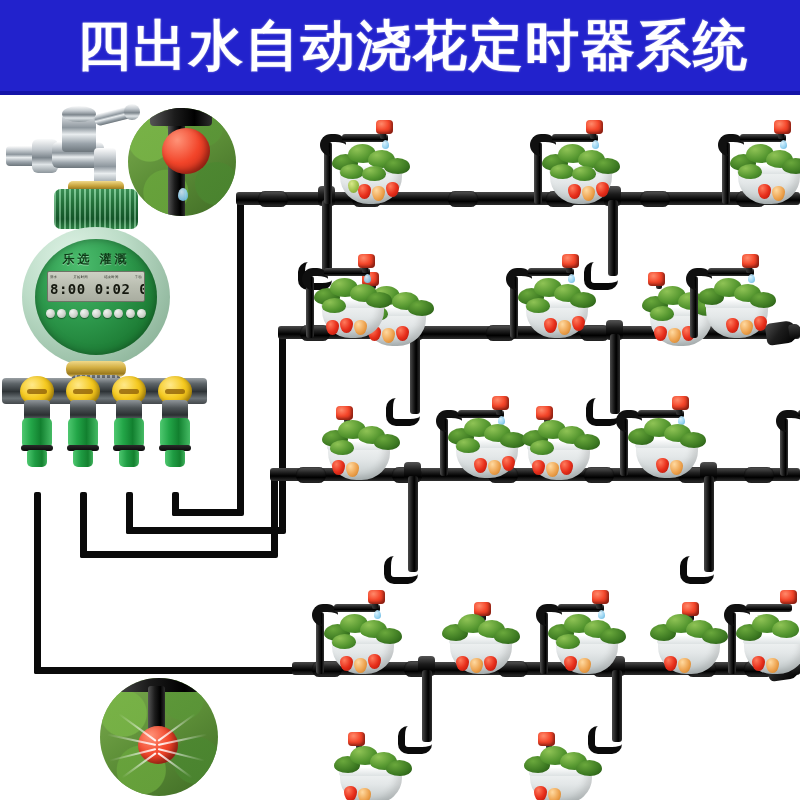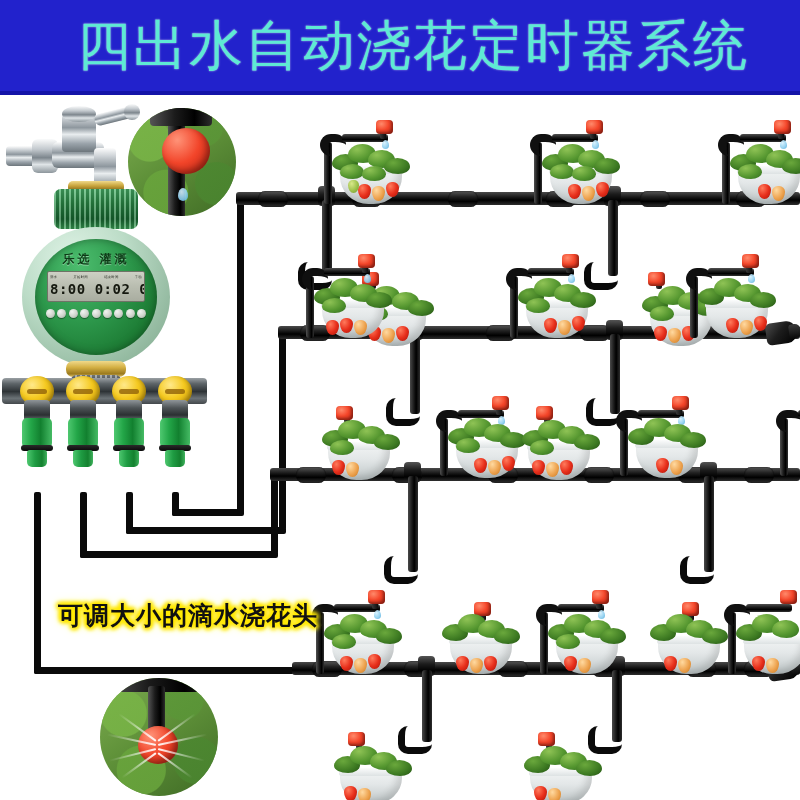--- a/index.html
+++ b/index.html
@@ -19,23 +19,23 @@
 
   
   #banner {
     position: absolute; left: 0; top: 0;
     width: 800px; height: 95px;
     background: #2222cc;
     border-bottom: 4px solid #1414a8;
     display: flex; align-items: center; justify-content: center;
   }
   #banner-title {
-    color: #5eead4;
+    color: #ffffff;
     font-size: 54px;
-    font-weight: normal;
+    font-weight: bold;
     letter-spacing: 2px;
     line-height: 1;
     white-space: nowrap;
     text-shadow: 0 0 2px rgba(255,255,255,.7);
     font-family: "DejaVu Sans", "Liberation Sans", sans-serif;
     margin-left: 26px;
   }
 
   
   .tube-h, .tube-v {
@@ -891,15 +891,14 @@
     <div class="foliage" style="left:-2px; top:20px; width:92px; height:40px;">
       <div class="leaf dark" style="left:6px;  top:12px; width:26px; height:17px;"></div>
       <div class="leaf" style="left:22px; top:2px;  width:28px; height:19px;"></div>
       <div class="leaf light" style="left:42px; top:8px;  width:27px; height:18px;"></div>
       <div class="leaf dark" style="left:58px; top:16px; width:26px; height:16px;"></div>
     </div>
     <div class="berry" style="left:14px; top:62px; width:13px; height:15px;"></div>
     <div class="berry pale" style="left:28px; top:64px; width:13px; height:15px;"></div>
   </div>
 
-  <div id="callout">可调大小的滴水浇花头</div>
 
 </div>
 
 </body></html>

